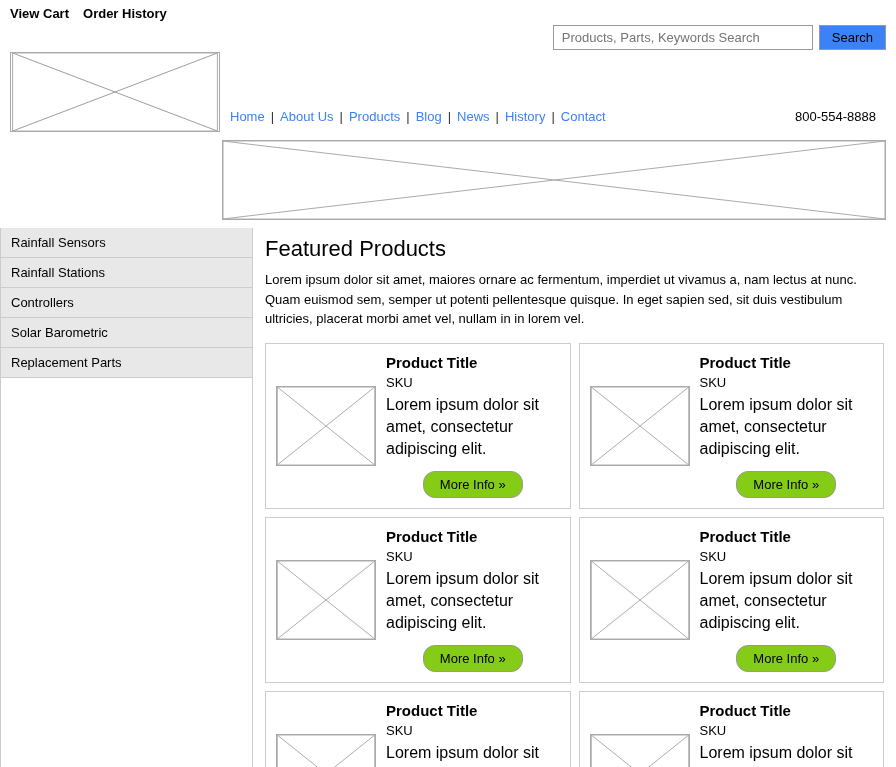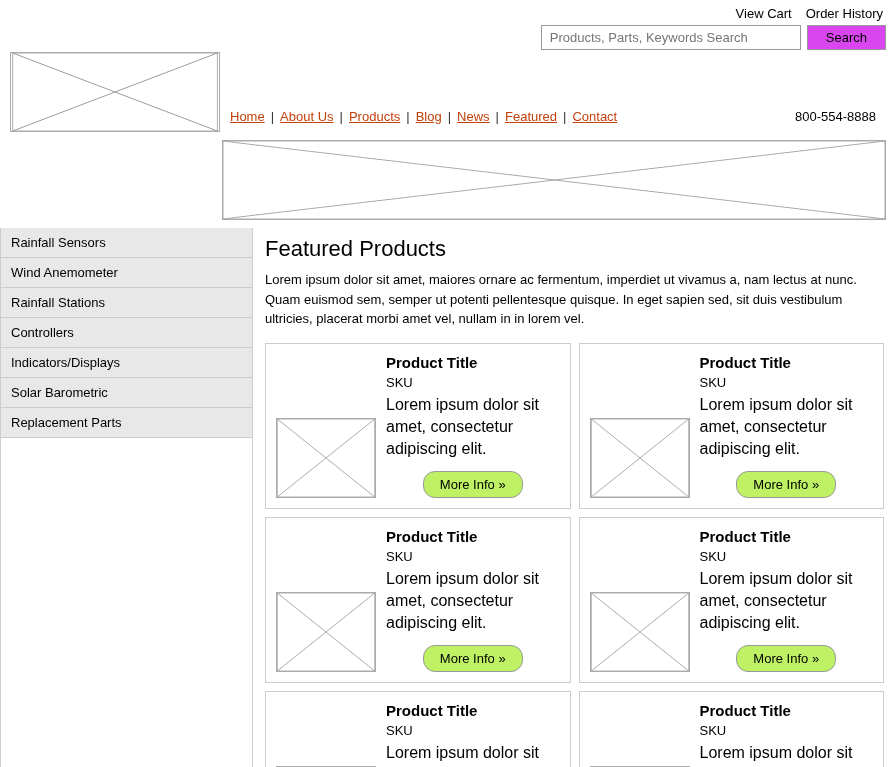--- a/index.html
+++ b/index.html
@@ -1,30 +1,30 @@
 <!DOCTYPE html>
 <html><head>
   <meta charset="utf-8">
   <style>
     * { box-sizing: border-box; margin: 0; padding: 0; }
     body { font-family: Arial, sans-serif; font-size: 13px; background: #fff; color: #000; }
 
     
     #header { display: flex; flex-direction: column; }
-    #top-bar { display: flex; justify-content: flex-end; align-items: center; padding: 6px 13px 2px 10px; gap: 16px; }
+    #top-bar { display: flex; align-items: center; padding: 6px 27px 2px 10px; gap: 16px; font-weight: bold; }
     #top-links { display: flex; gap: 14px; font-size: 13px; }
     #top-links span { cursor: pointer; }
     #search-row { display: flex; justify-content: flex-end; align-items: flex-end; padding: 2px 10px; gap: 6px; }
     #search-input { border: 1px solid #999; padding: 4px 8px; width: 260px; font-size: 13px; }
-    #search-button { border: 1px solid #999; background: #d946ef; padding: 4px 18px; cursor: pointer; font-size: 13px; }
+    #search-button { border: 1px solid #999; background: #3b82f6; padding: 4px 12px; cursor: pointer; font-size: 13px; }
     #logo-nav-row { display: flex; align-items: flex-end; padding: 0 10px; gap: 0; }
     #logo-box { width: 210px; height: 80px; border: 1px solid #aaa; position: relative; flex-shrink: 0; }
     #logo-box svg { width: 100%; height: 100%; }
     #nav-bar { display: flex; align-items: center; gap: 0; padding: 8px 10px; font-size: 13px; flex: 1; }
-    #nav-bar a { color: #c2410c; text-decoration: underline; cursor: pointer; }
+    #nav-bar a { color: #3b82f6; cursor: pointer; }
     #nav-bar .sep { color: #333; margin: 0 6px; }
     #phone { margin-left: auto; font-size: 13px; }
 
     
     #banner { margin: 8px 10px 8px 222px; border: 1px solid #aaa; height: 80px; position: relative; }
     #banner svg { width: 100%; height: 100%; }
 
     
     #main { display: flex; }
 
@@ -32,28 +32,28 @@
     #sidebar { width: 253px; flex-shrink: 0; border: 1px solid #ccc; border-top: none; }
     .sidebar-item { padding: 7px 10px; border-bottom: 1px solid #ccc; background: #e8e8e8; cursor: pointer; font-size: 13px; }
 
     
     #content { flex: 1; padding: 8px 12px; }
     #featured-title { font-size: 22px; font-weight: normal; margin-bottom: 8px; }
     #featured-desc { font-size: 13px; margin-bottom: 14px; line-height: 1.5; }
 
     
     #products-grid { display: grid; grid-template-columns: 1fr 1fr; gap: 8px; }
-    .product-card { border: 1px solid #ccc; padding: 10px; display: flex; gap: 10px; align-items: flex-end; }
+    .product-card { border: 1px solid #ccc; padding: 10px; display: flex; gap: 10px; align-items: center; }
     .product-img { width: 100px; height: 80px; border: 1px solid #aaa; flex-shrink: 0; position: relative; }
     .product-img svg { width: 100%; height: 100%; }
     .product-info { flex: 1; display: flex; flex-direction: column; gap: 4px; }
     .product-title { font-size: 15px; font-weight: bold; }
     .product-sku { font-size: 13px; }
     .product-desc { font-size: 16px; line-height: 1.4; }
-    .more-info-btn { margin-top: 6px; align-self: center; border: 1px solid #999; background: #bef264; padding: 5px 16px; cursor: pointer; border-radius: 12px; font-size: 13px; }
+    .more-info-btn { margin-top: 6px; align-self: center; border: 1px solid #999; background: #84cc16; padding: 5px 16px; cursor: pointer; border-radius: 12px; font-size: 13px; }
 
     
     .x-placeholder { stroke: #999; stroke-width: 1; fill: none; }
   </style>
 </head>
 <body>
 
 <div id="header">
   <div id="top-bar">
     <div id="top-links">
@@ -78,45 +78,43 @@
         <a>Home</a>
         <span class="sep">|</span>
         <a>About Us</a>
         <span class="sep">|</span>
         <a>Products</a>
         <span class="sep">|</span>
         <a>Blog</a>
         <span class="sep">|</span>
         <a>News</a>
         <span class="sep">|</span>
-        <a>Featured</a>
+        <a>History</a>
         <span class="sep">|</span>
         <a>Contact</a>
         <span id="phone">800-554-8888</span>
       </nav>
     </div>
   </div>
 </div>
 
 <div id="banner">
   <svg viewBox="0 0 660 80" xmlns="http://www.w3.org/2000/svg" preserveAspectRatio="none">
     <rect width="660" height="80" fill="#fff" stroke="#aaa" stroke-width="1"></rect>
     <line x1="0" y1="0" x2="660" y2="80" stroke="#aaa" stroke-width="1" fill="none"></line>
     <line x1="660" y1="0" x2="0" y2="80" stroke="#aaa" stroke-width="1" fill="none"></line>
   </svg>
 </div>
 
 <div id="main">
 
   <div id="sidebar">
     <div class="sidebar-item">Rainfall Sensors</div>
-    <div class="sidebar-item">Wind Anemometer</div>
     <div class="sidebar-item">Rainfall Stations</div>
     <div class="sidebar-item">Controllers</div>
-    <div class="sidebar-item">Indicators/Displays</div>
     <div class="sidebar-item">Solar Barometric</div>
     <div class="sidebar-item">Replacement Parts</div>
   </div>
 
   <div id="content">
     <h1 id="featured-title">Featured Products</h1>
     <p id="featured-desc">Lorem ipsum dolor sit amet, maiores ornare ac fermentum, imperdiet ut vivamus a, nam lectus at nunc. Quam euismod sem, semper ut potenti pellentesque quisque. In eget sapien sed, sit duis vestibulum ultricies, placerat morbi amet vel, nullam in in lorem vel.</p>
 
     <div id="products-grid">
 

